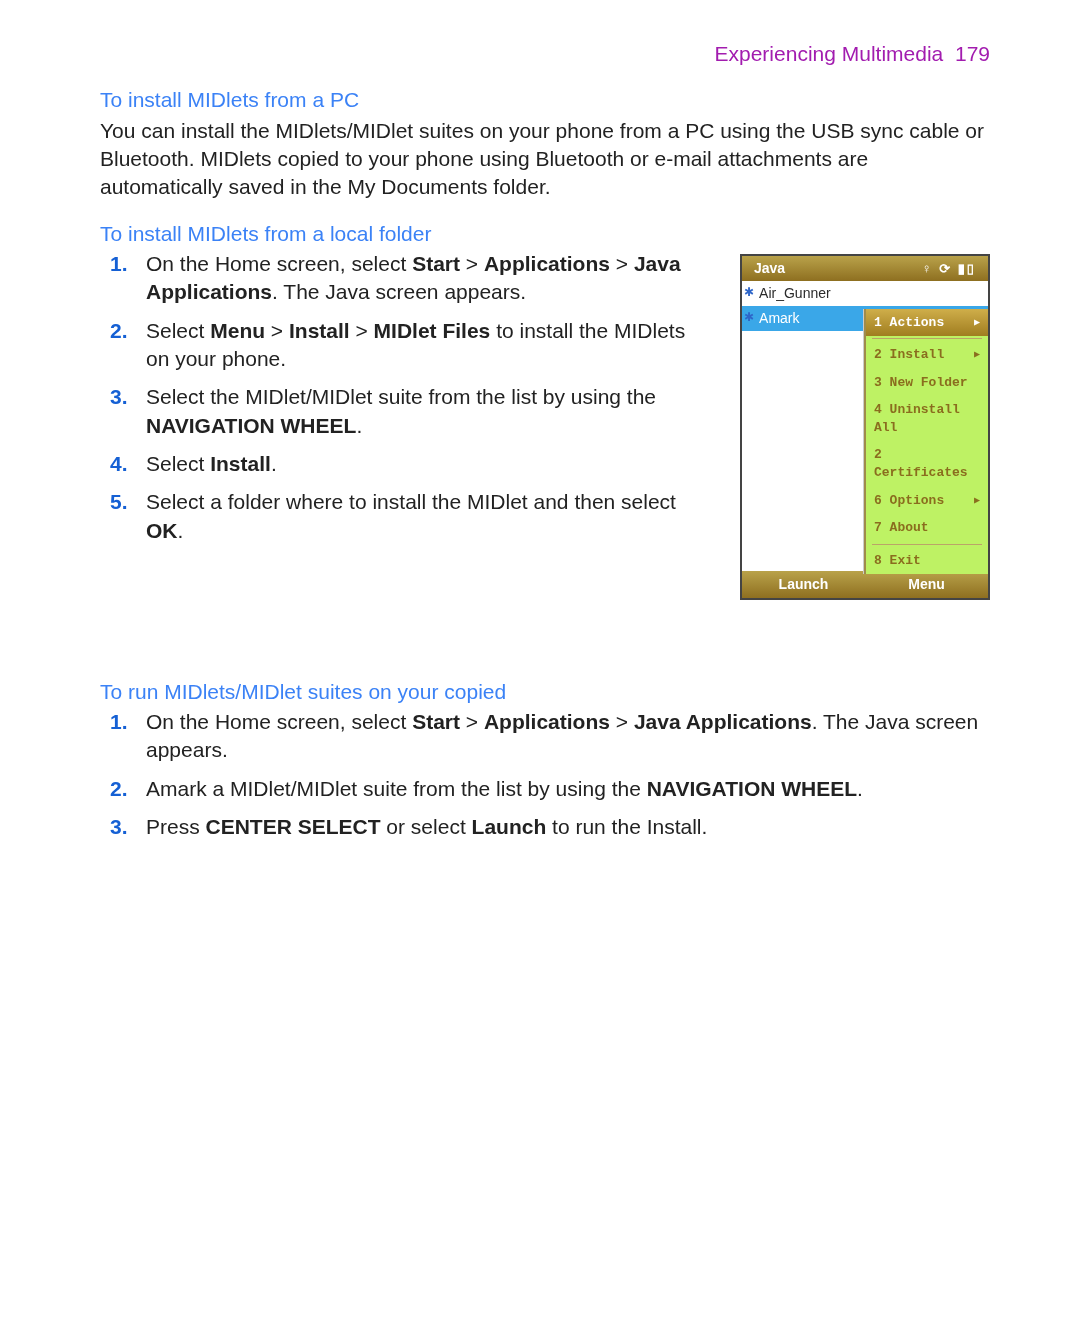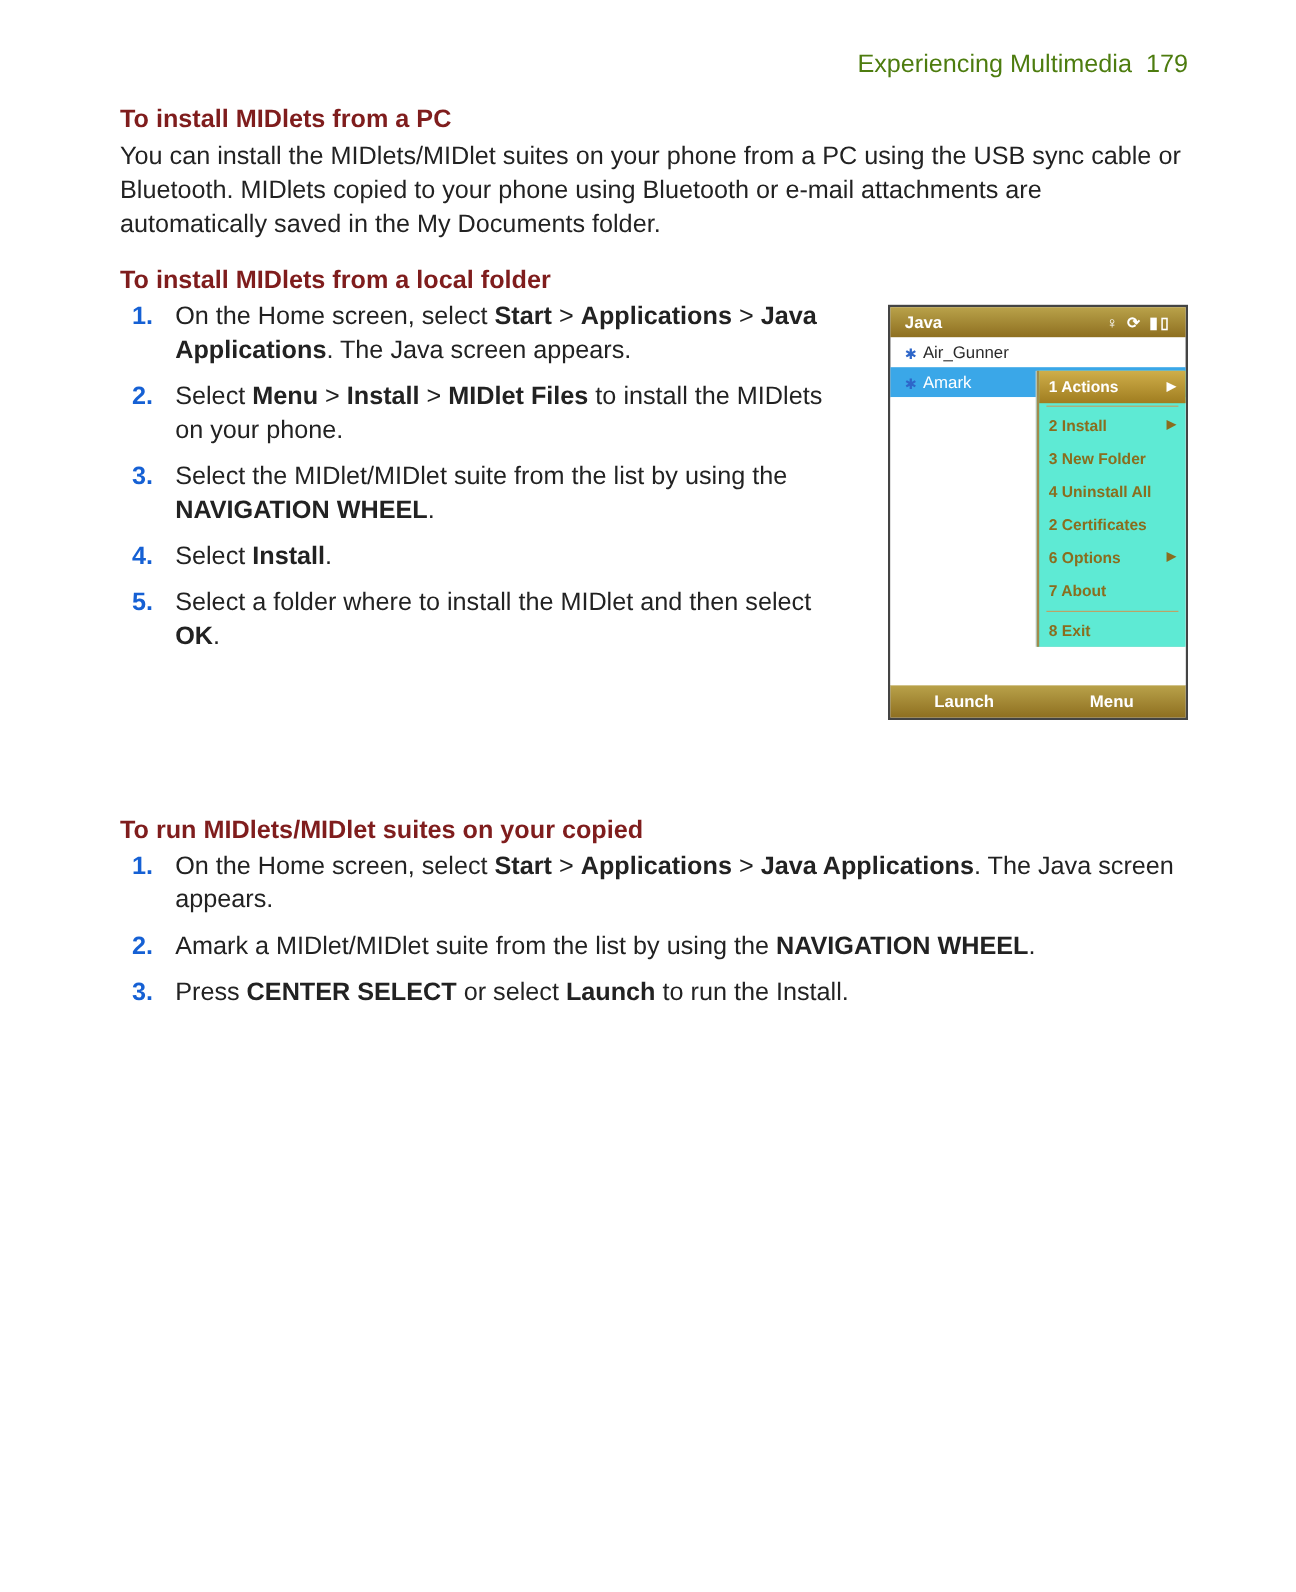--- a/index.html
+++ b/index.html
@@ -7,27 +7,27 @@
     font-size: 21px;
     line-height: 1.35;
     color: #222;
     margin: 0;
     padding: 40px 90px 40px 100px;
     width: 1080px;
     box-sizing: border-box;
   }
   .page-header {
     text-align: right;
-    color: #4d7c0f;
+    color: #a21caf;
     font-size: 21px;
     margin-bottom: 10px;
   }
   .blue-heading {
-    color: #7f1d1d;
-    font-weight: 700;
+    color: #3b82f6;
+    font-weight: 400;
     font-size: 21px;
     margin-top: 18px;
     margin-bottom: 2px;
   }
   p { margin: 0 0 10px 0; }
   .columns {
     display: flex;
     align-items: flex-start;
     gap: 30px;
   }
@@ -64,23 +64,23 @@
     background: linear-gradient(to bottom, #b9a24a 0%, #8e6f20 100%);
     color: #fff;
     font-weight: 700;
     padding: 3px 12px;
     display: flex;
     justify-content: space-between;
     align-items: center;
   }
   .phone-titlebar .icons { letter-spacing: 2px; font-size: 13px; }
   .list-item {
-    padding: 3px 12px;
-    display: flex;
-    align-items: flex-end;
+    padding: 3px 2px;
+    display: flex;
+    align-items: flex-start;
     gap: 5px;
     color: #2a2a2a;
   }
   .list-item::before {
     content: "✱";
     color: #2e66c9;
     font-size: 12px;
   }
   .list-item.selected {
     background: #3aa7e8;
@@ -89,23 +89,24 @@
   .menu-area {
     position: relative;
     height: 240px;
     background: #fff;
   }
   .popup-menu {
     position: absolute;
     right: 0;
     top: -22px;
     width: 122px;
-    background: #5eead4;
+    background: #bef264;
     border-left: 2px solid #a08c4c;
     box-shadow: -1px 0 0 #ccc;
+    font-family: Liberation Mono, monospace;
   }
   .menu-row {
     color: #8a6d1e;
     font-weight: 700;
     font-size: 13px;
     padding: 5px 8px;
     display: flex;
     justify-content: space-between;
     align-items: center;
   }

